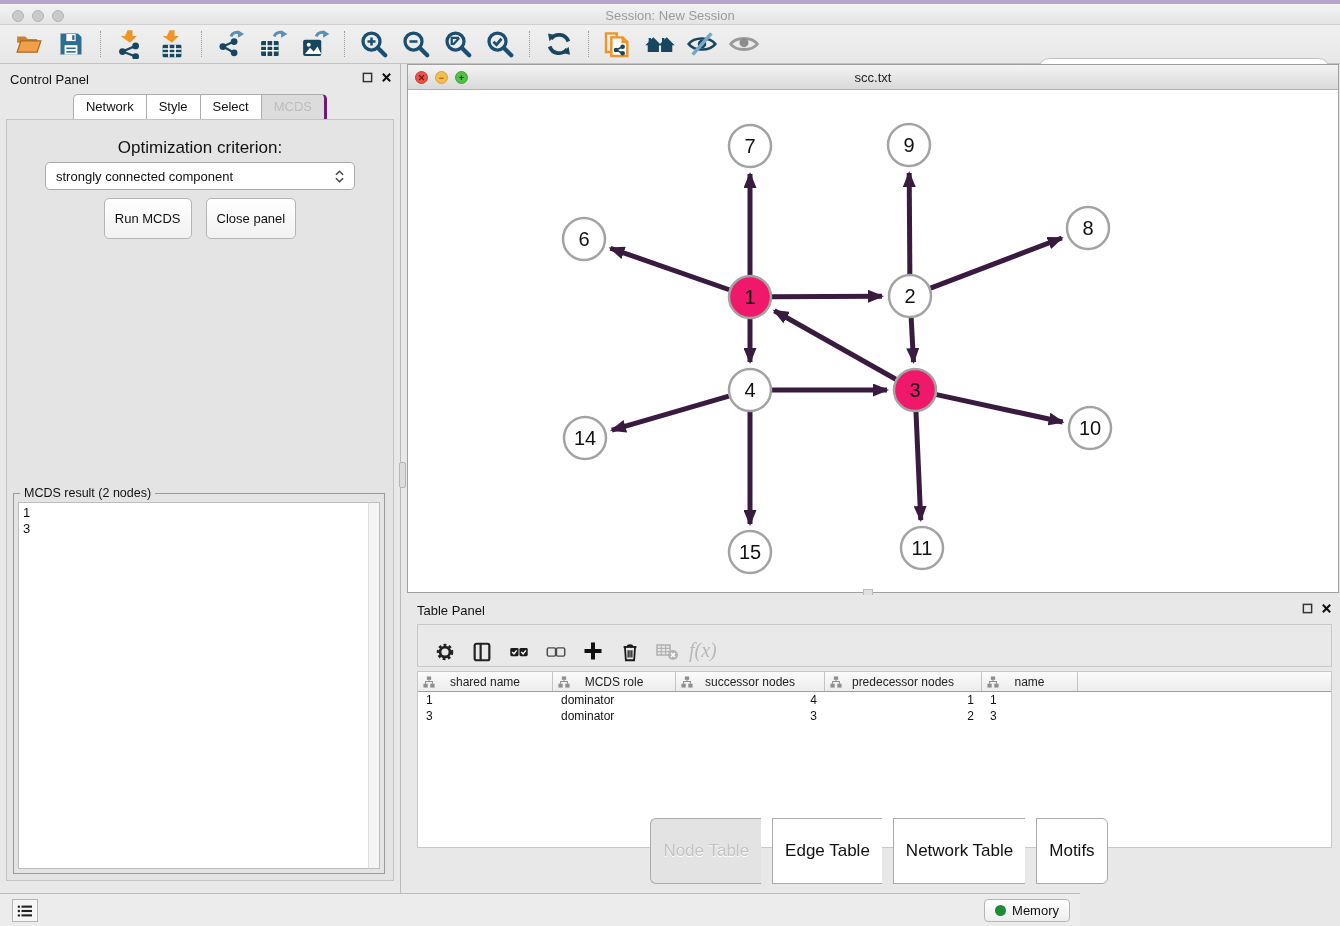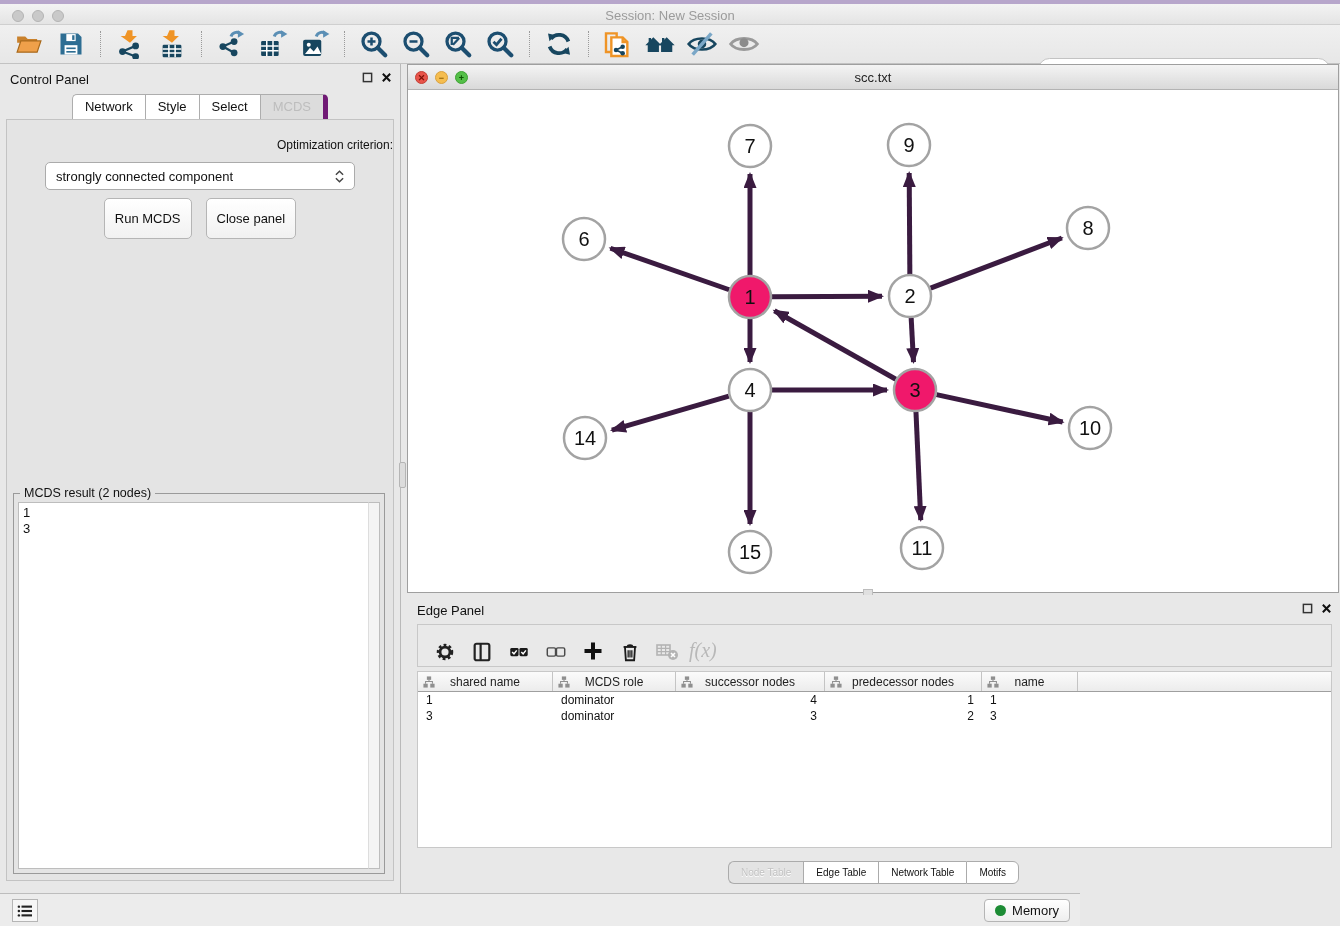--- a/index.html
+++ b/index.html
@@ -32,25 +32,25 @@
   .control-panel { position:absolute; left:0; top:64px; width:401px; height:829px;
     background:#e8e8e8; border-right:1px solid #b9b9b9; }
   .panel-head { position:relative; height:30px; }
   .panel-title { position:absolute; left:10px; top:8px; font-size:13px; color:#111; }
   .win-btns { position:absolute; right:8px; top:8px; display:flex; gap:8px; }
   .cp-tabs { position:absolute; left:0; right:0; top:30px; height:26px;
     display:flex; justify-content:center; }
   .cp-tab { font-size:13px; padding:4px 12px; background:#fff; border:1px solid #adadad;
     border-right:none; color:#111; }
   .cp-tab:first-child { border-radius:5px 0 0 0; }
-  .cp-tab:last-child { border-right:5px solid #701a75; border-radius:0 5px 0 0; }
+  .cp-tab:last-child { border-right:3px solid #701a75; border-radius:0 5px 0 0; }
   .cp-tab.selected { background:#dcdcdc; color:#bdbdbd; }
   .cp-body { position:absolute; left:6px; right:6px; top:55px; bottom:12px;
     background:#e4e4e4; border:1px solid #c3c3c3; }
-  .opt-label { text-align:right; margin-top:18px; font-size:12px; color:#111; }
+  .opt-label { text-align:center; margin-top:18px; font-size:17px; color:#111; }
   .select { position:absolute; left:38px; right:38px; top:42px; height:28px; background:#fff;
     border:1px solid #ababab; border-radius:5px; display:flex; align-items:center;
     padding:0 10px; font-size:13px; color:#111; }
   .select .stepper { margin-left:auto; display:flex; flex-direction:column; gap:1px; }
   .btn-row { position:absolute; left:0; right:0; top:78px; display:flex; justify-content:center; gap:14px; }
   .pbtn { background:linear-gradient(#ffffff,#f1f1f1); border:1px solid #b5b5b5; border-radius:5px;
     height:41px; padding:0 10px; font-size:13px; color:#111; display:flex; align-items:center; }
   .result-fieldset { position:absolute; left:6px; right:8px; top:373px; bottom:6px;
     border:1px solid #9a9a9a; }
   .result-legend { position:absolute; left:6px; top:-8px; background:#e4e4e4; padding:0 4px;
@@ -88,22 +88,22 @@
   .tp-table { position:absolute; left:10px; right:8px; top:76px; bottom:44px; background:#fff;
     border:1px solid #c8c8c8; overflow:hidden; }
   .thead { display:flex; height:20px; border-bottom:1px solid #9f9f9f;
     background:linear-gradient(#fbfbfb,#ececec); }
   .th { position:relative; display:flex; align-items:center; justify-content:center;
     font-size:12px; color:#222; border-right:1px solid #c4c4c4; }
   .th svg { position:absolute; left:5px; top:4px; }
   .trow { display:flex; height:16px; font-size:12px; color:#111; }
   .td { padding:1px 8px 0 8px; white-space:nowrap; overflow:hidden; }
   .bottom-tabs { position:absolute; left:0; right:0; bottom:8px; display:flex; justify-content:center; }
-  .bt-tab { font-size:10px; padding:5px 12px; background:#fff; border:1px solid #ababab;
-    border-right:none; color:#111; }
+  .bt-tab { font-size:17px; padding:22px 12px; background:#fff; border:1px solid #ababab;
+    border-right:none; color:#111;margin-left:11px; }
   .bt-tab:first-child { border-radius:6px 0 0 6px; }
   .bt-tab:last-child { border-right:1px solid #ababab; border-radius:0 6px 6px 0; }
   .bt-tab.selected { background:#e3e3e3; color:#c3c3c3; text-shadow:0 1px 0 #fff; }
 
   
   .status-bar { position:absolute; left:0; bottom:0; width:1080px; height:33px;
     background:#ececec; border-top:1px solid #bdbdbd; }
   .list-btn { position:absolute; left:12px; top:5px; width:26px; height:23px; background:#f6f6f6;
     border:1px solid #b5b5b5; display:flex; align-items:center; justify-content:center; }
   .memory-btn { position:absolute; right:10px; top:5px; height:23px; padding:0 10px;
@@ -392,21 +392,21 @@
               <text x="514" y="465" text-anchor="middle" font-size="20" fill="#111">11</text>
             </g>
           </g>
       </svg>
     </div>
     <div class="h-grip"></div>
   </div>
 
   <div class="table-panel">
     <div class="panel-head">
-      <span class="panel-title">Edge Panel</span>
+      <span class="panel-title">Table Panel</span>
       <span class="win-btns">
         <svg width="11" height="11" viewBox="0 0 12 12">
           <rect x="1.5" y="1.5" width="9" height="9" fill="none" stroke="#333" stroke-width="1.6"></rect>
         </svg>
         <svg width="11" height="11" viewBox="0 0 12 12">
           <path d="M2 2 L10 10 M10 2 L2 10" stroke="#111" stroke-width="2.2"></path>
         </svg>
       </span>
     </div>
     <div class="tp-toolbar">

